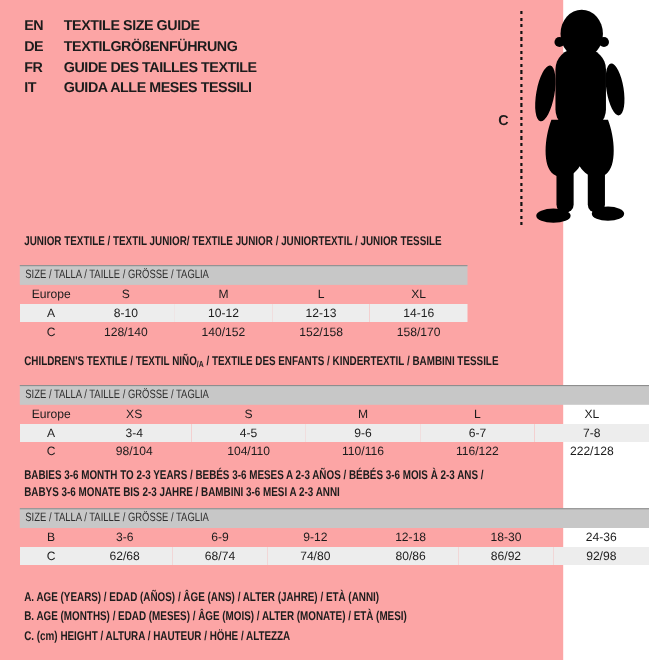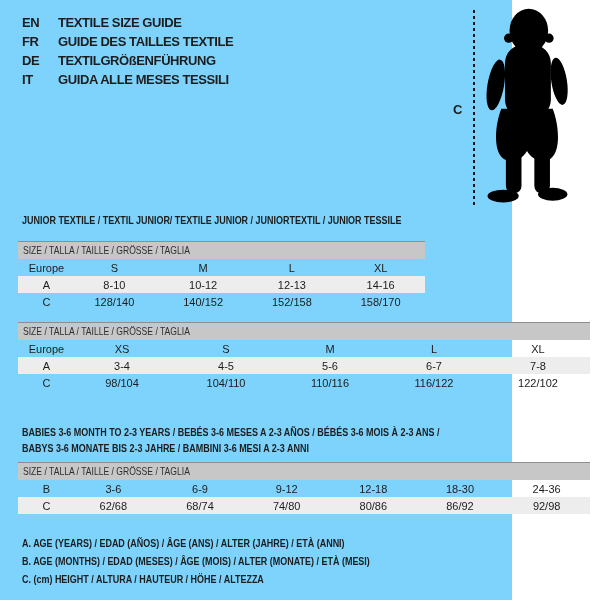--- a/index.html
+++ b/index.html
@@ -1,17 +1,17 @@
 <!DOCTYPE html>
 <html><head>
 <meta charset="utf-8">
 <style>
   html,body{margin:0;padding:0;width:600px;height:600px;background:#ffffff;overflow:hidden;}
   body{font-family:"Liberation Sans", sans-serif;color:#1c1c1c;}
-  .page{position:relative;width:512px;height:600px;background:#7dd3fc;}
+  .page{position:relative;width:512px;height:600px;background:#fca5a5;}
 
   
   .lang-list{position:absolute;left:22px;top:13px;}
   .lang-row{height:19px;line-height:19px;font-weight:bold;font-size:13px;letter-spacing:-0.4px;white-space:nowrap;}
   .lang-code{display:inline-block;width:36px;}
 
   
   .height-line{position:absolute;left:473px;top:10px;width:2px;height:196px;
     background:repeating-linear-gradient(to bottom,#111 0 3px,transparent 3px 6px);}
   .height-label{position:absolute;left:453px;top:102px;font-size:13px;font-weight:bold;}
@@ -46,24 +46,24 @@
 </head>
 <body>
 
 <div class="page">
 
   <div class="lang-list">
     <div class="lang-row">
       <span class="lang-code">EN</span><span class="lang-label">TEXTILE SIZE GUIDE</span>
     </div>
     <div class="lang-row">
+      <span class="lang-code">DE</span><span class="lang-label">TEXTILGRÖßENFÜHRUNG</span>
+    </div>
+    <div class="lang-row">
       <span class="lang-code">FR</span><span class="lang-label">GUIDE DES TAILLES TEXTILE</span>
-    </div>
-    <div class="lang-row">
-      <span class="lang-code">DE</span><span class="lang-label">TEXTILGRÖßENFÜHRUNG</span>
     </div>
     <div class="lang-row">
       <span class="lang-code">IT</span><span class="lang-label">GUIDA ALLE MESES TESSILI</span>
     </div>
   </div>
 
   <div class="height-line"></div>
   <div class="height-label">C</div>
   <svg class="baby" width="92" height="202" viewBox="0 0 100 220" aria-hidden="true">
     <g fill="#000000">
@@ -116,20 +116,23 @@
             <td>128/140</td>
             <td>140/152</td>
             <td>152/158</td>
             <td>158/170</td>
           </tr>
         </tbody>
       </table>
   </section>
 
   <section class="sec sec2">
+    <div class="sec-title">
+      <span class="cond"><span>CHILDREN'S TEXTILE / TEXTIL NIÑO</span><span class="subsc">/A</span><span> / TEXTILE DES ENFANTS / KINDERTEXTIL / BAMBINI TESSILE</span></span>
+    </div>
     <div class="size-bar">
       <span class="cond">SIZE / TALLA / TAILLE / GRÖSSE / TAGLIA</span>
     </div>
     <table class="size-table">
         <colgroup>
           <col style="width: 52px;">
           <col>
           <col>
           <col>
           <col>
@@ -141,31 +144,31 @@
             <td>XS</td>
             <td>S</td>
             <td>M</td>
             <td>L</td>
             <td>XL</td>
           </tr>
           <tr>
             <td class="lbl">A</td>
             <td>3-4</td>
             <td>4-5</td>
-            <td>5-6</td>
+            <td>9-6</td>
             <td>6-7</td>
             <td>7-8</td>
           </tr>
           <tr>
             <td class="lbl">C</td>
             <td>98/104</td>
             <td>104/110</td>
             <td>110/116</td>
             <td>116/122</td>
-            <td>122/102</td>
+            <td>222/128</td>
           </tr>
         </tbody>
       </table>
   </section>
 
   <section class="sec sec3">
     <div class="sec-title">
       <div class="t-line"><span class="cond">BABIES 3-6 MONTH TO 2-3 YEARS / BEBÉS 3-6 MESES A 2-3 AÑOS / BÉBÉS 3-6 MOIS À 2-3 ANS /</span></div>
       <div class="t-line"><span class="cond">BABYS 3-6 MONATE BIS 2-3 JAHRE / BAMBINI 3-6 MESI A 2-3 ANNI</span></div>
     </div>

